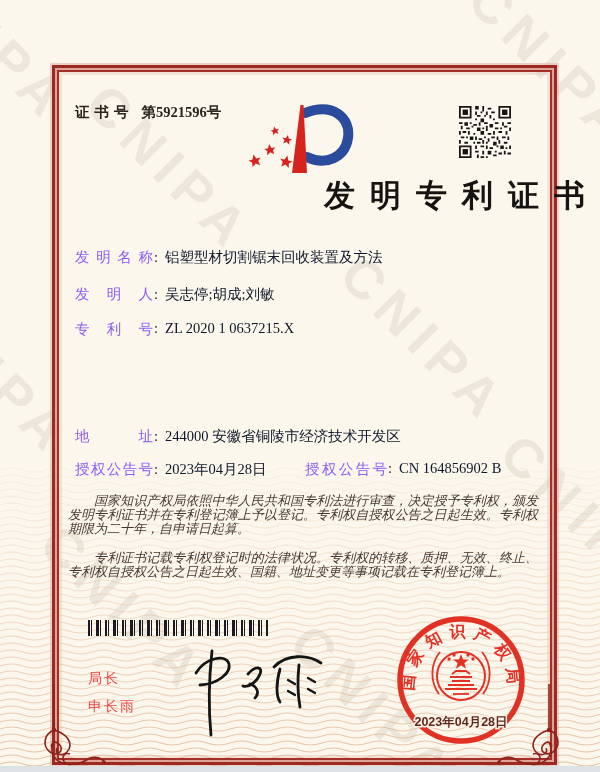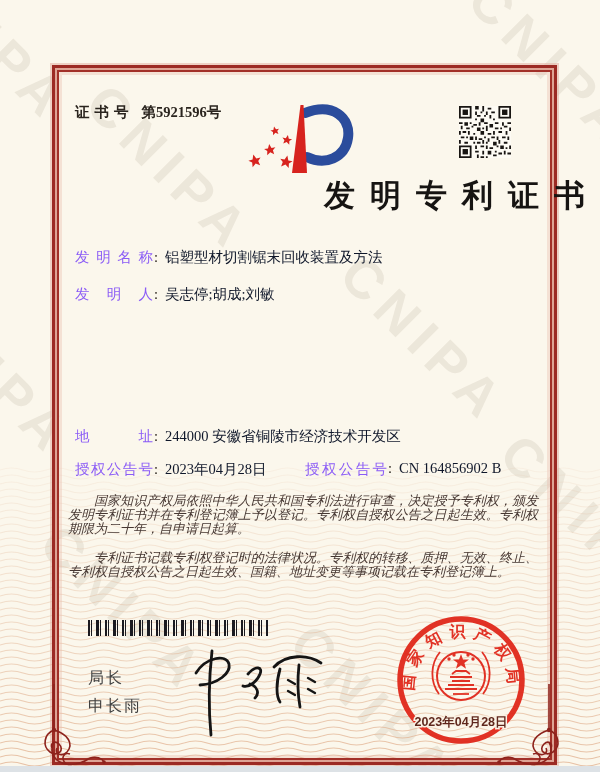--- a/index.html
+++ b/index.html
@@ -41,21 +41,21 @@
   .para{position:absolute;left:68px;width:470px;font-size:13px;line-height:14px;
         color:#463732;text-align:justify;text-indent:2em;font-style:italic;}
   .p1{top:494px}.p2{top:551px}
   
   .barcode{position:absolute;left:88px;top:620px;width:180px;height:16px;
     background:repeating-linear-gradient(90deg,#1b1a20 0 2px,transparent 2px 3px,
       #1b1a20 3px 4px,transparent 4px 8px,#1b1a20 8px 11px,transparent 11px 12px,
       #1b1a20 12px 13px,transparent 13px 17px);}
   
   .director{position:absolute;left:88px;top:664px;font-family:"Liberation Sans","DejaVu Sans",sans-serif;
-            font-size:16px;color:#404040;letter-spacing:2px;line-height:28px;}
+            font-size:14px;color:#ef4444;letter-spacing:2px;line-height:28px;}
   .signature{position:absolute;left:180px;top:643px;}
   .seal{position:absolute;left:395px;top:614px;}
   .page-edge{position:absolute;left:0;top:766px;width:600px;height:6px;background:#dde2e6;}
 </style>
 </head>
 <body>
 
 <div class="stage">
 
   <span class="wm wm1">CNIPA</span>
@@ -149,20 +149,23 @@
     </g>
   </svg>
 
   <div class="title">发明专利证书</div>
 
   <div class="frow r0">
     <span class="flabel">发明名称</span><span class="colon">:</span><span class="fvalue">铝塑型材切割锯末回收装置及方法</span>
   </div>
   <div class="frow r1">
     <span class="flabel">发明人</span><span class="colon">:</span><span class="fvalue">吴志停;胡成;刘敏</span>
+  </div>
+  <div class="frow r2">
+    <span class="flabel">专利号</span><span class="colon">:</span><span class="fvalue">ZL 2020 1 0637215.X</span>
   </div>
   <div class="frow r5">
     <span class="flabel">地址</span><span class="colon">:</span><span class="fvalue">244000 安徽省铜陵市经济技术开发区</span>
   </div>
   <div class="frow r6">
     <span class="flabel">授权公告号</span><span class="colon">:</span><span class="fvalue">2023年04月28日</span>
     <span class="grant2">
       <span class="flabel">授权公告号</span><span class="colon">:</span><span class="fvalue">CN 164856902 B</span>
     </span>
   </div>

